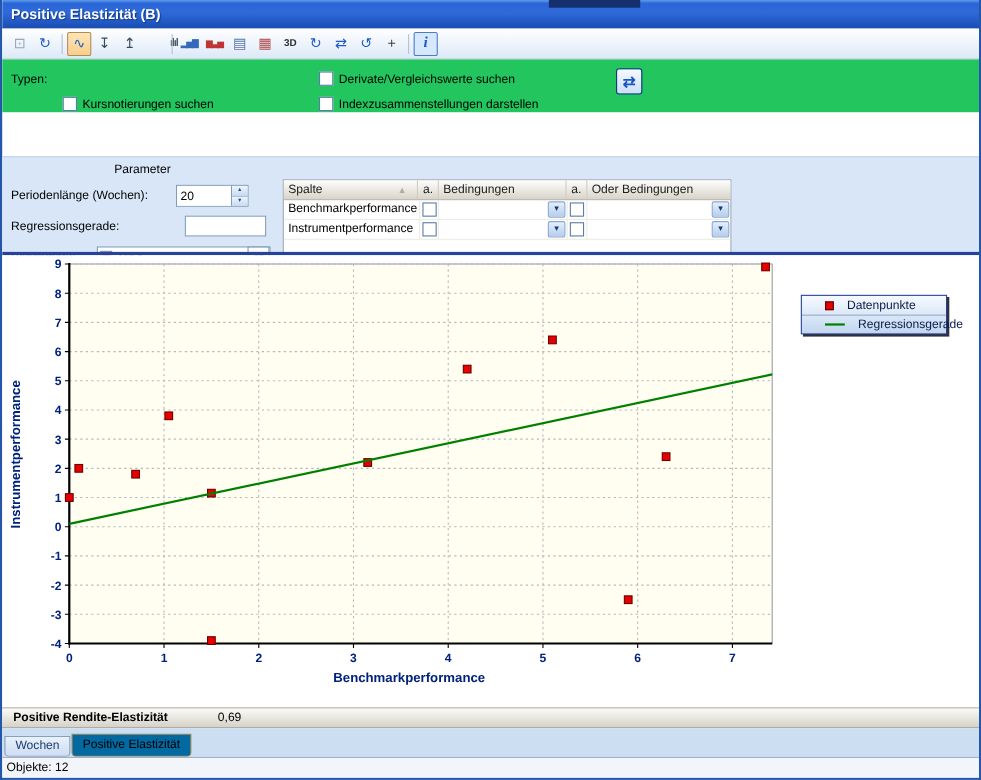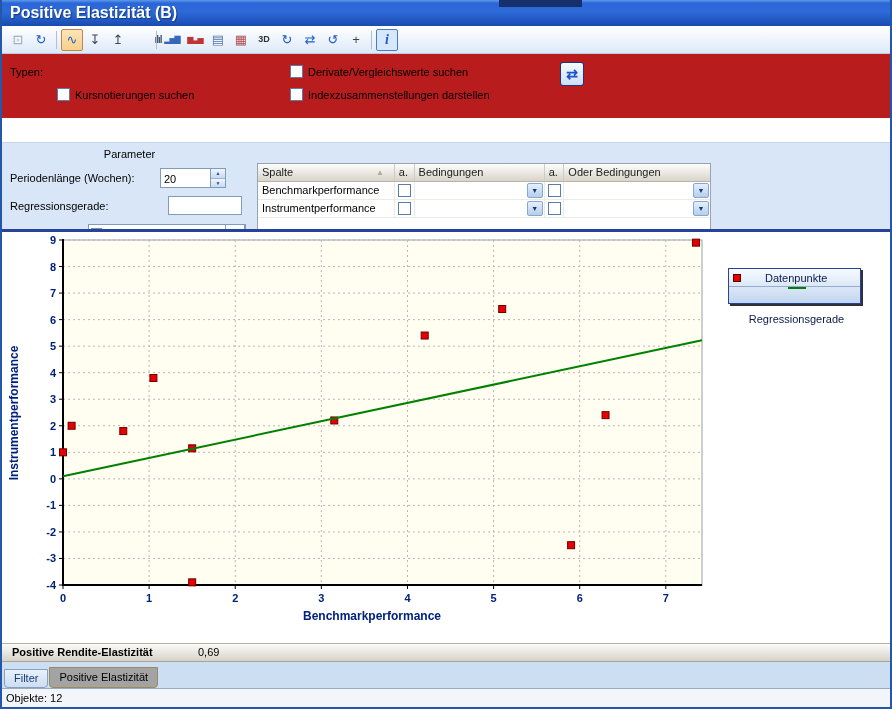--- a/index.html
+++ b/index.html
@@ -5,41 +5,41 @@
   * { margin:0; padding:0; box-sizing:border-box; }
   html,body { width:892px; height:709px; }
   body {
     font-family:"Liberation Sans",sans-serif; font-size:11px; color:#000;
     position:relative; background:#fff; overflow:hidden;
     border-left:2px solid #2456aa; border-right:2px solid #2456aa; border-bottom:2px solid #2456aa;
   }
   
   .titlebar{position:absolute;left:0;top:0;width:888px;height:26px;
     background:linear-gradient(180deg,#5e9ae8 0%,#2a66d8 12%,#2e6ad8 45%,#1c50b8 92%,#1a4aac 100%);
-    color:#fff;font-weight:bold;font-size:16px;line-height:26px;padding-left:8px;
+    color:#fff;font-weight:bold;font-size:13px;line-height:26px;padding-left:8px;
     text-shadow:1px 1px 1px #123a80;}
   .title-artifact{position:absolute;left:497px;top:0;width:83px;height:7px;background:#16306e;}
   
   .toolbar{position:absolute;left:0;top:26px;width:888px;height:28px;
     background:linear-gradient(180deg,#ffffff,#dde9f8);border-bottom:1px solid #bccbdd;
     display:flex;align-items:center;padding-left:5px;}
   .tb-buttons{display:flex;align-items:center;gap:1px;}
   .tb-btn{width:22px;height:22px;display:flex;align-items:center;justify-content:center;
     border:1px solid transparent;border-radius:2px;cursor:default;}
   .tb-btn.checked{background:linear-gradient(180deg,#fde5b8,#f8cf8a);border-color:#b8884c;}
   .tb-btn.hover{background:#d8e8fc;border-color:#467cc8;}
   .tb-ic{font-size:13px;line-height:1;}
   .tb-btn[data-name="toolbar-button-info"] .tb-ic{font-family:"Liberation Serif",serif;font-style:italic;font-weight:bold;font-size:14px;}
   .tb-btn[data-name="toolbar-button-three-d"] .tb-ic{font-size:9px;font-weight:bold;}
   .tb-btn[data-name="toolbar-button-histogram"] .tb-ic{font-size:10px;font-weight:bold;letter-spacing:-1px;}
   .tb-btn[data-name="toolbar-button-bar-chart"] .tb-ic,
   .tb-btn[data-name="toolbar-button-performance-chart"] .tb-ic{font-size:8px;letter-spacing:-1px;}
   .tb-sep{width:1px;height:18px;background:#b0c0d4;margin:0 3px;}
   
-  .searchpanel{position:absolute;left:0;top:54px;width:888px;height:64px;background:#b91c1c;}
+  .searchpanel{position:absolute;left:0;top:54px;width:888px;height:48px;background:#22c55e;}
   .lbl{position:absolute;white-space:nowrap;}
   .combo{position:absolute;background:#fff;border:1px solid #7f9db9;display:flex;align-items:center;}
   .combo .val{flex:1;padding-left:4px;white-space:nowrap;overflow:hidden;}
   .combo-btn{width:16px;align-self:stretch;margin:1px;border-radius:2px;
     background:linear-gradient(180deg,#e6effc 0%,#cfe0f5 45%,#b6cdeb 100%);
     border:1px solid #86a7d4;display:flex;align-items:center;justify-content:center;
     color:#123a74;font-size:7px;}
   .chk{display:inline-block;width:13px;height:13px;background:#fff;border:1px solid #5a7ca8;position:absolute;}
   .refresh-btn{position:absolute;left:558px;top:8px;width:24px;height:24px;border:1px solid #16388c;border-radius:3px;
     background:linear-gradient(180deg,#f6faff,#cddff5);display:flex;align-items:center;justify-content:center;
@@ -55,21 +55,21 @@
   .spin-up{border-bottom:1px solid #9fb4cf;}
   .txt{position:absolute;border:1px solid #7f9db9;font-family:"Liberation Sans",sans-serif;font-size:11px;padding-left:3px;background:#fff;}
   .bench{position:absolute;display:flex;align-items:center;background:#fff;border:1px solid #7f9db9;}
   .doc-icon{width:11px;height:13px;background:#fff;border:1px solid #7a8db0;display:inline-block;position:relative;margin:0 3px 0 2px;flex:none;}
   .doc-icon::before{content:"";position:absolute;left:1px;right:1px;top:2px;height:2px;background:#d04040;}
   .doc-icon::after{content:"";position:absolute;left:1px;right:1px;top:6px;height:1px;background:#4060c0;box-shadow:0 3px 0 #4060c0;}
   .mag-btn{position:absolute;border:1px solid #7f9db9;background:linear-gradient(180deg,#ffffff,#dce8f6);
     display:flex;align-items:center;justify-content:center;}
   .mag-glass{position:relative;width:9px;height:9px;border:2px solid #3060b8;border-radius:50%;display:inline-block;}
   .mag-glass::after{content:"";position:absolute;width:5px;height:2px;background:#3060b8;transform:rotate(40deg);left:5px;top:7px;}
-  .ftable{position:absolute;left:255px;top:20px;width:454px;background:#fff;border:1px solid #98a4b4;}
+  .ftable{position:absolute;left:255px;top:20px;width:408px;background:#fff;border:1px solid #98a4b4;}
   .f-head{display:flex;height:18px;background:linear-gradient(180deg,#fdfdfb,#d8d4ca);border-bottom:1px solid #b8b4a8;}
   .f-hc{padding:2px 4px;border-right:1px solid #d0ccc0;position:relative;white-space:nowrap;overflow:hidden;color:#202020;}
   .sort-ic{position:absolute;right:10px;top:4px;color:#b0ac9c;font-size:8px;}
   .f-row{display:flex;height:18px;border-bottom:1px solid #eceae4;}
   .f-c{position:relative;border-right:1px solid #eceae4;}
   .f-name{width:140px;padding:2px 4px;white-space:nowrap;overflow:hidden;}
   .f-chkc{width:20px;display:flex;align-items:center;justify-content:center;}
   .f-chkc .chk{position:static;}
   .f-cond{width:133px;}
   .f-or{width:149px;border-right:none;}
@@ -78,35 +78,35 @@
     display:flex;align-items:center;justify-content:center;color:#123a74;font-size:7px;}
   .f-fill{height:12px;}
   
   .divider{position:absolute;left:0;top:229px;width:888px;height:3px;background:#26429a;}
   .chartpanel{position:absolute;left:0;top:232px;width:888px;height:411px;background:#fff;}
   .chartpanel svg{position:absolute;left:0;top:0;}
   .tick{font-weight:bold;font-size:11px;font-family:"Liberation Sans",sans-serif;fill:#00217c;}
   .axtitle{font-weight:bold;font-size:12px;font-family:"Liberation Sans",sans-serif;fill:#00217c;}
   .legend{position:absolute;left:726px;top:36px;width:133px;border:1px solid #26429a;
     background:linear-gradient(180deg,#f6faff,#c2d6ef);box-shadow:2px 2px 0 #30303a;}
-  .leg-row{height:17px;display:flex;align-items:center;gap:24px;padding-left:4px;}
-  .leg-row + .leg-row{border-top:1px solid #94acce;flex-direction:column;}
+  .leg-row{height:17px;display:flex;align-items:center;gap:12px;padding-left:21px;}
+  .leg-row + .leg-row{border-top:1px solid #94acce;}
   .leg-sq{width:8px;height:8px;border:1px solid #5a0000;flex:none;}
   .leg-line{width:18px;height:2px;flex:none;}
   .leg-label{color:#0a1a4a;}
   
   .resultbar{position:absolute;left:0;top:643px;width:888px;height:19px;line-height:17px;
     background:linear-gradient(180deg,#fbfbf9,#d6d2c8);border-top:1px solid #b4b0a4;border-bottom:1px solid #a8a49a;}
   .res-label{font-weight:bold;margin-left:10px;}
   .res-value{position:absolute;left:196px;}
   .tabstrip{position:absolute;left:0;top:662px;width:888px;height:26px;background:#ccdef2;
     display:flex;align-items:flex-end;padding-left:2px;}
   .tab{height:19px;line-height:17px;padding:0 9px;border:1px solid #88a0c0;border-radius:0 0 4px 4px;
     background:linear-gradient(180deg,#e9f1fb,#cdddf2);color:#1a3a70;margin-right:1px;}
-  .tab.active{height:21px;line-height:19px;background:#a3a3a3;border-color:#9a8a5c;color:#000;}
+  .tab.active{height:21px;line-height:19px;background:#0369a1;border-color:#9a8a5c;color:#000;}
   .statusbar{position:absolute;left:0;top:688px;width:888px;height:19px;background:#f2f5fa;
     border-top:1px solid #98aac4;line-height:18px;padding-left:4px;}
 </style>
 </head>
 <body data-name="app-window">
 
 <div class="titlebar" data-name="title-bar">
   <span data-name="window-title">Positive Elastizität (B)</span>
 </div>
 <div class="title-artifact" data-name="overlapping-window-fragment"></div>
@@ -351,19 +351,19 @@
     </div>
   </div>
 </div>
 
 <div class="resultbar" data-name="result-bar">
   <span class="res-label" data-name="result-label">Positive Rendite-Elastizität</span>
   <span class="res-value" data-name="result-value">0,69</span>
 </div>
 
 <div class="tabstrip" data-name="tab-bar">
-    <div class="tab" data-name="tab-tabelle">Filter</div>
+    <div class="tab" data-name="tab-tabelle">Wochen</div>
     <div class="tab active" data-name="tab-positive-elastizit-t">Positive Elastizität</div>
   </div>
 
 <div class="statusbar" data-name="status-bar">
   <span data-name="object-count">Objekte: 12</span>
 </div>
 
 </body></html>

